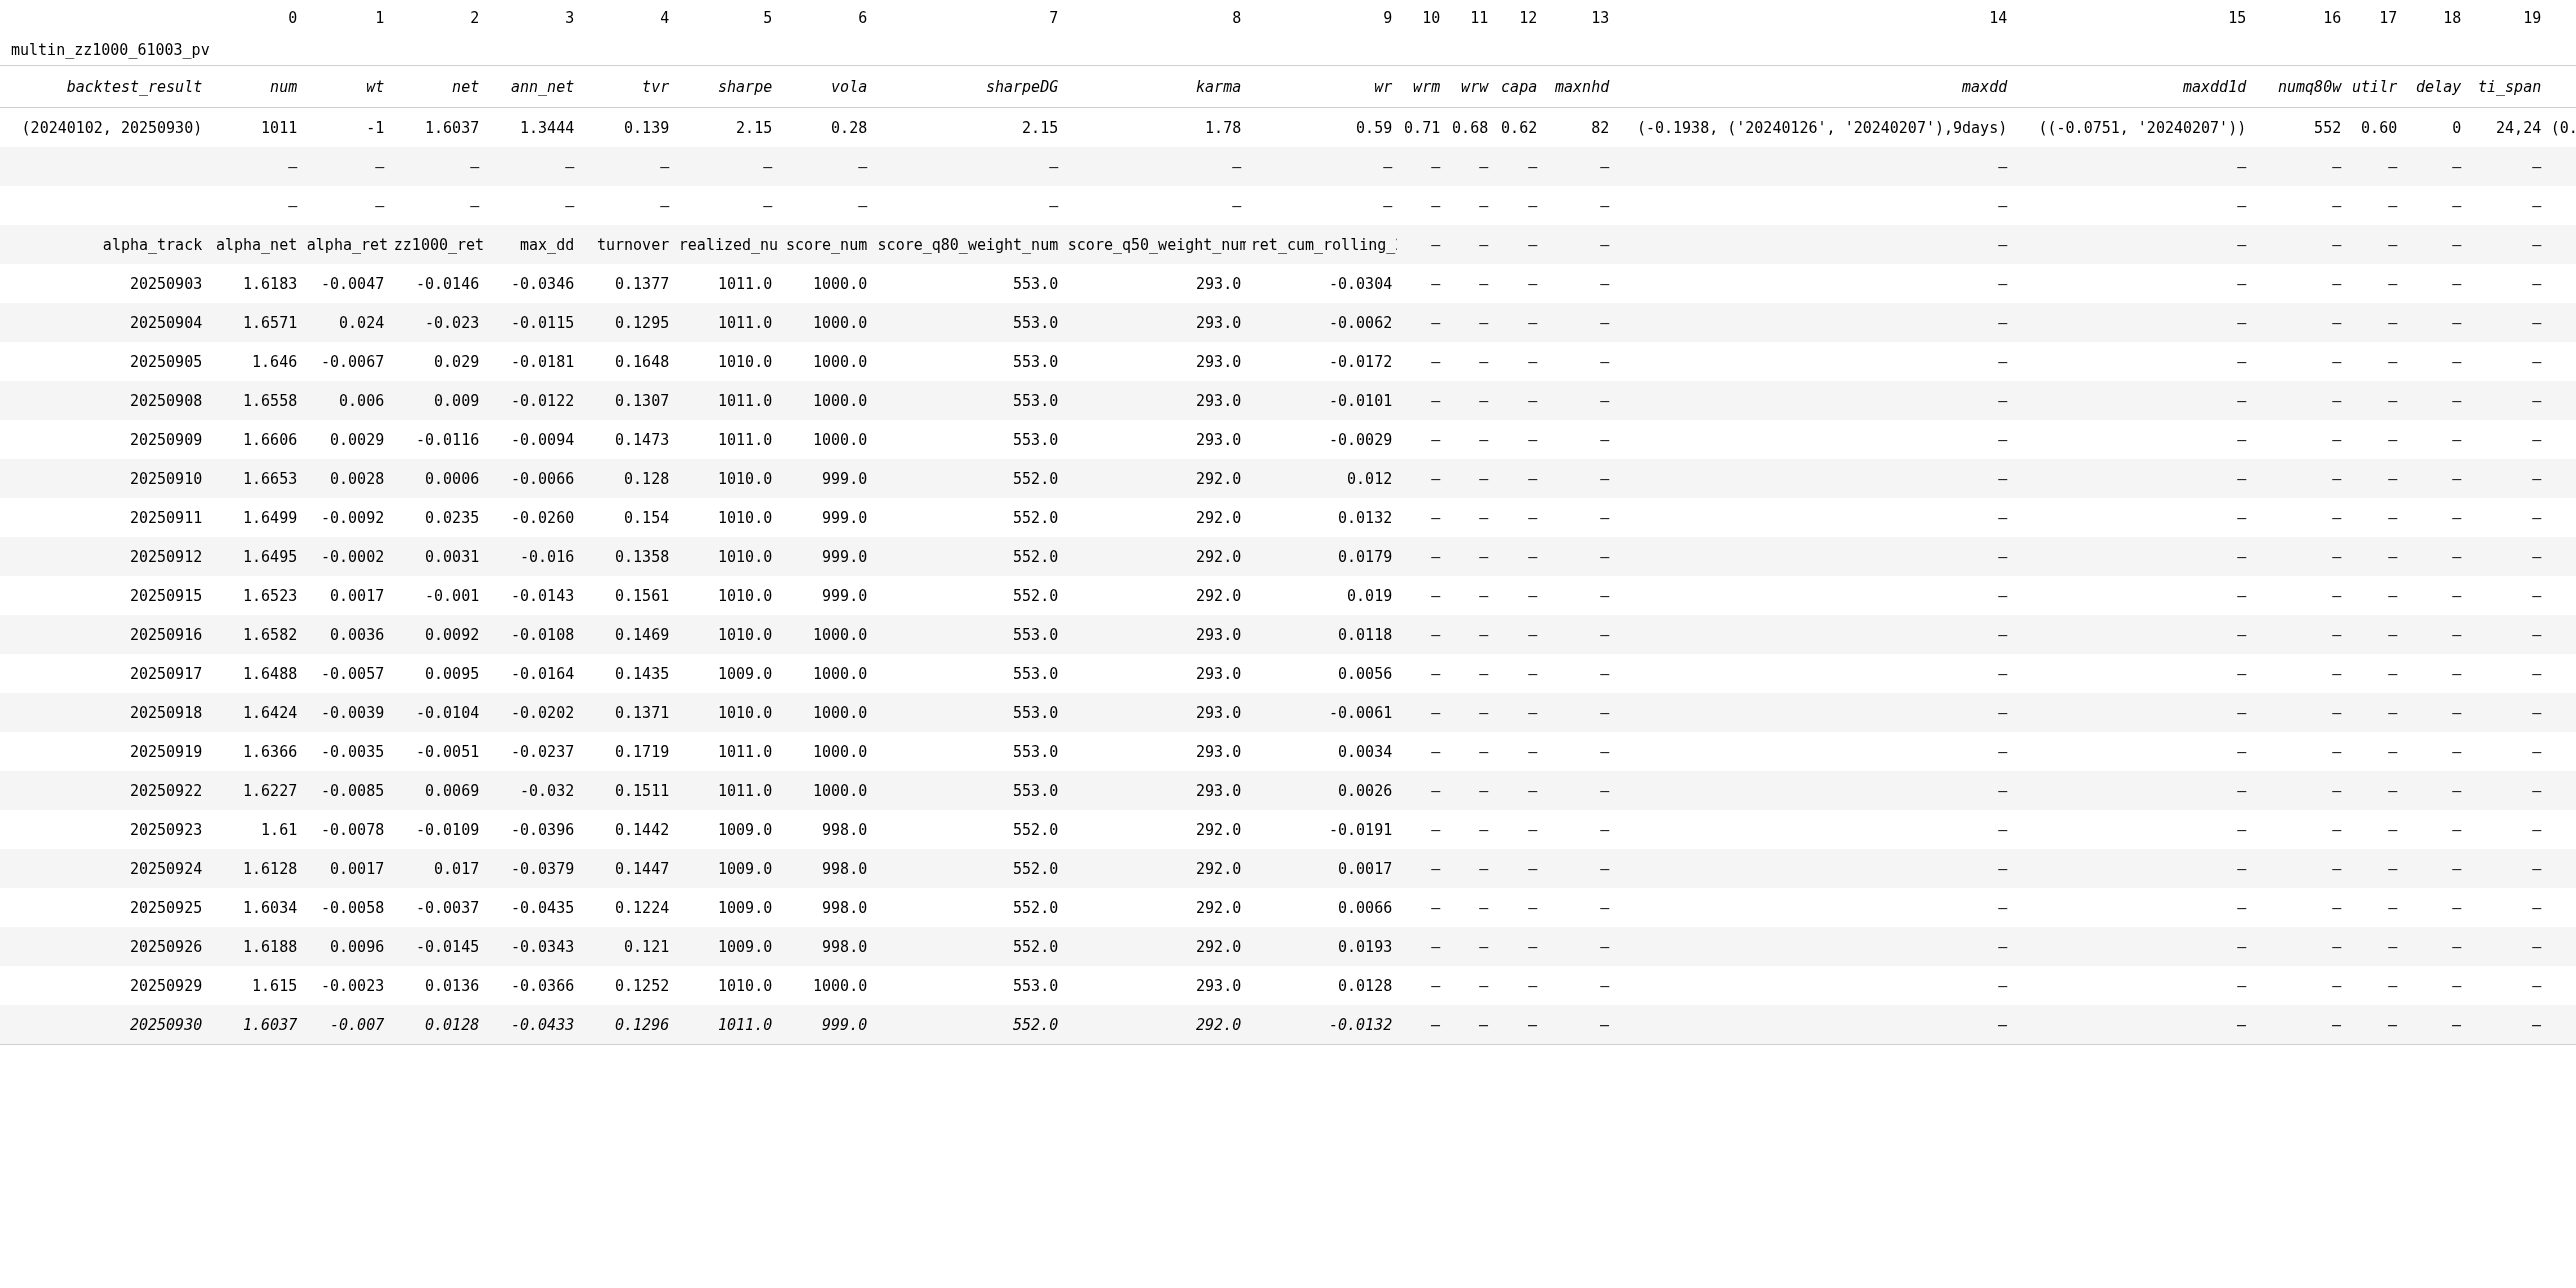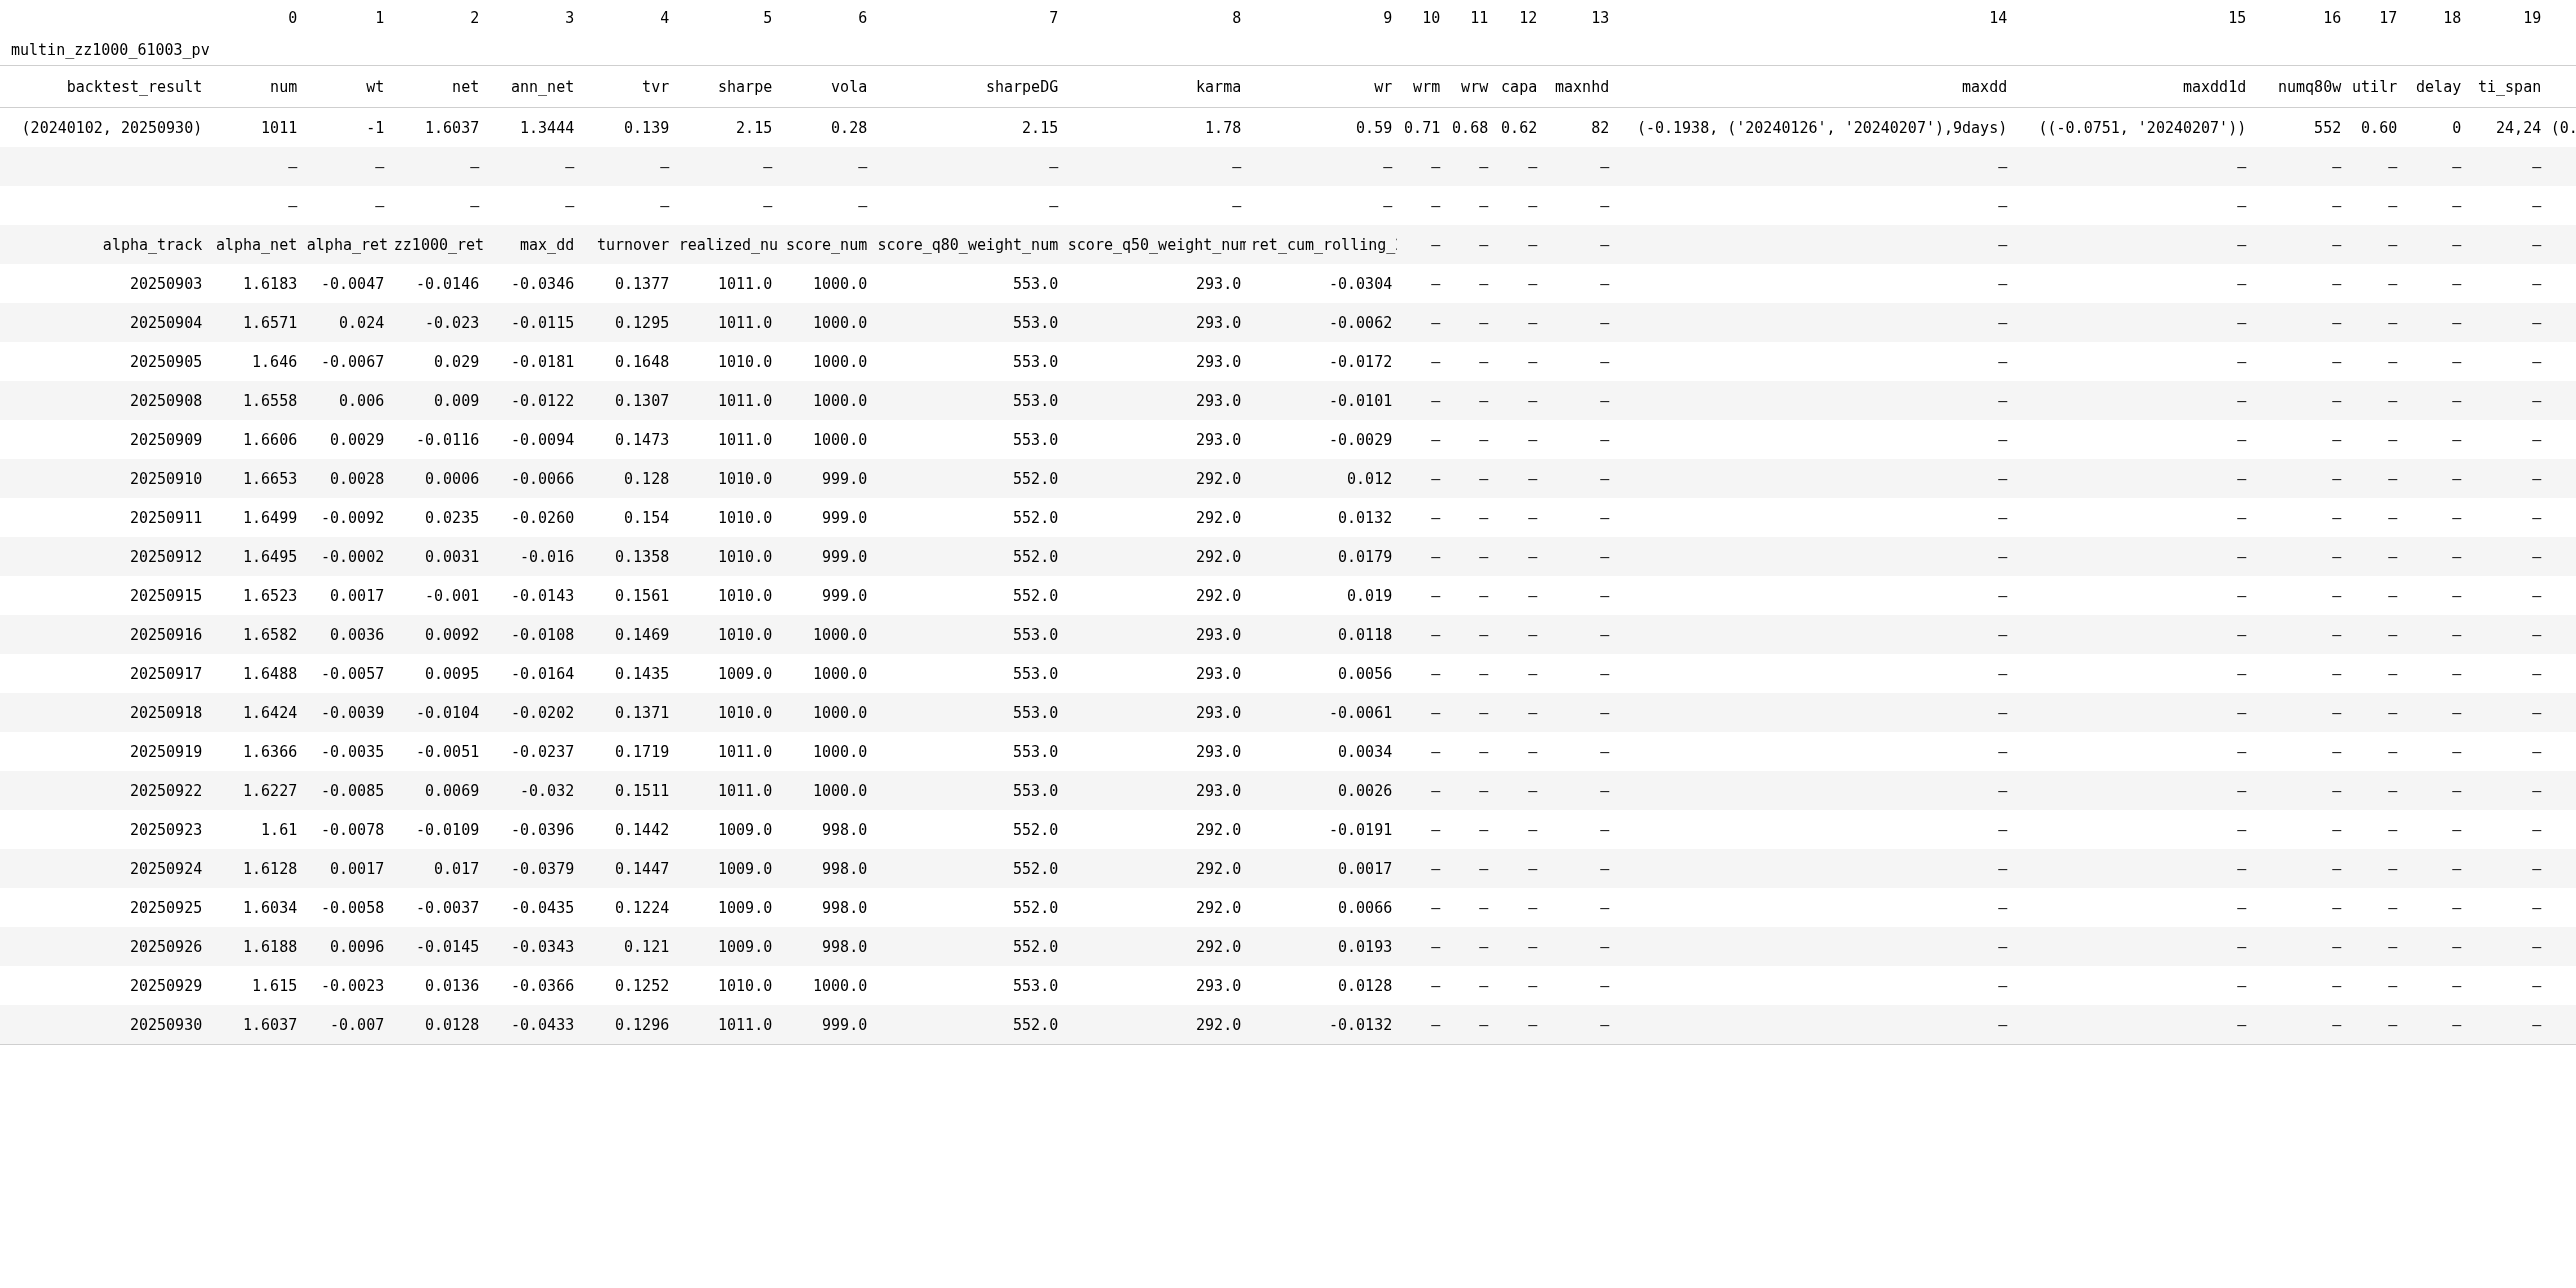--- a/index.html
+++ b/index.html
@@ -44,35 +44,37 @@
   .title-row td {
     height: 30px;
     text-align: left;
     font-size: 15px;
     padding-left: 11px;
   }
   .hdr-row td {
     height: 41px;
     border-top: 1.2px solid #cfcfcf;
     border-bottom: 1.2px solid #cfcfcf;
+    font-style: italic;
   }
   .data-row td {
     height: 39px;
   }
   .data-row.alt td {
     background: #f5f5f5;
   }
   .sep-row td {
     height: 39px;
   }
   .sep-row.alt td {
     background: #f5f5f5;
   }
   .last-row td {
     border-bottom: 1.2px solid #cfcfcf;
+    font-style: italic;
   }
   .c-idx { color: #111; }
   .dash { color: #222; }
 
   
   col.w-label   { width: 207px; }
   col.w-num     { width: 95px; }
   col.w-wt      { width: 87px; }
   col.w-net     { width: 95px; }
   col.w-ann     { width: 95px; }

